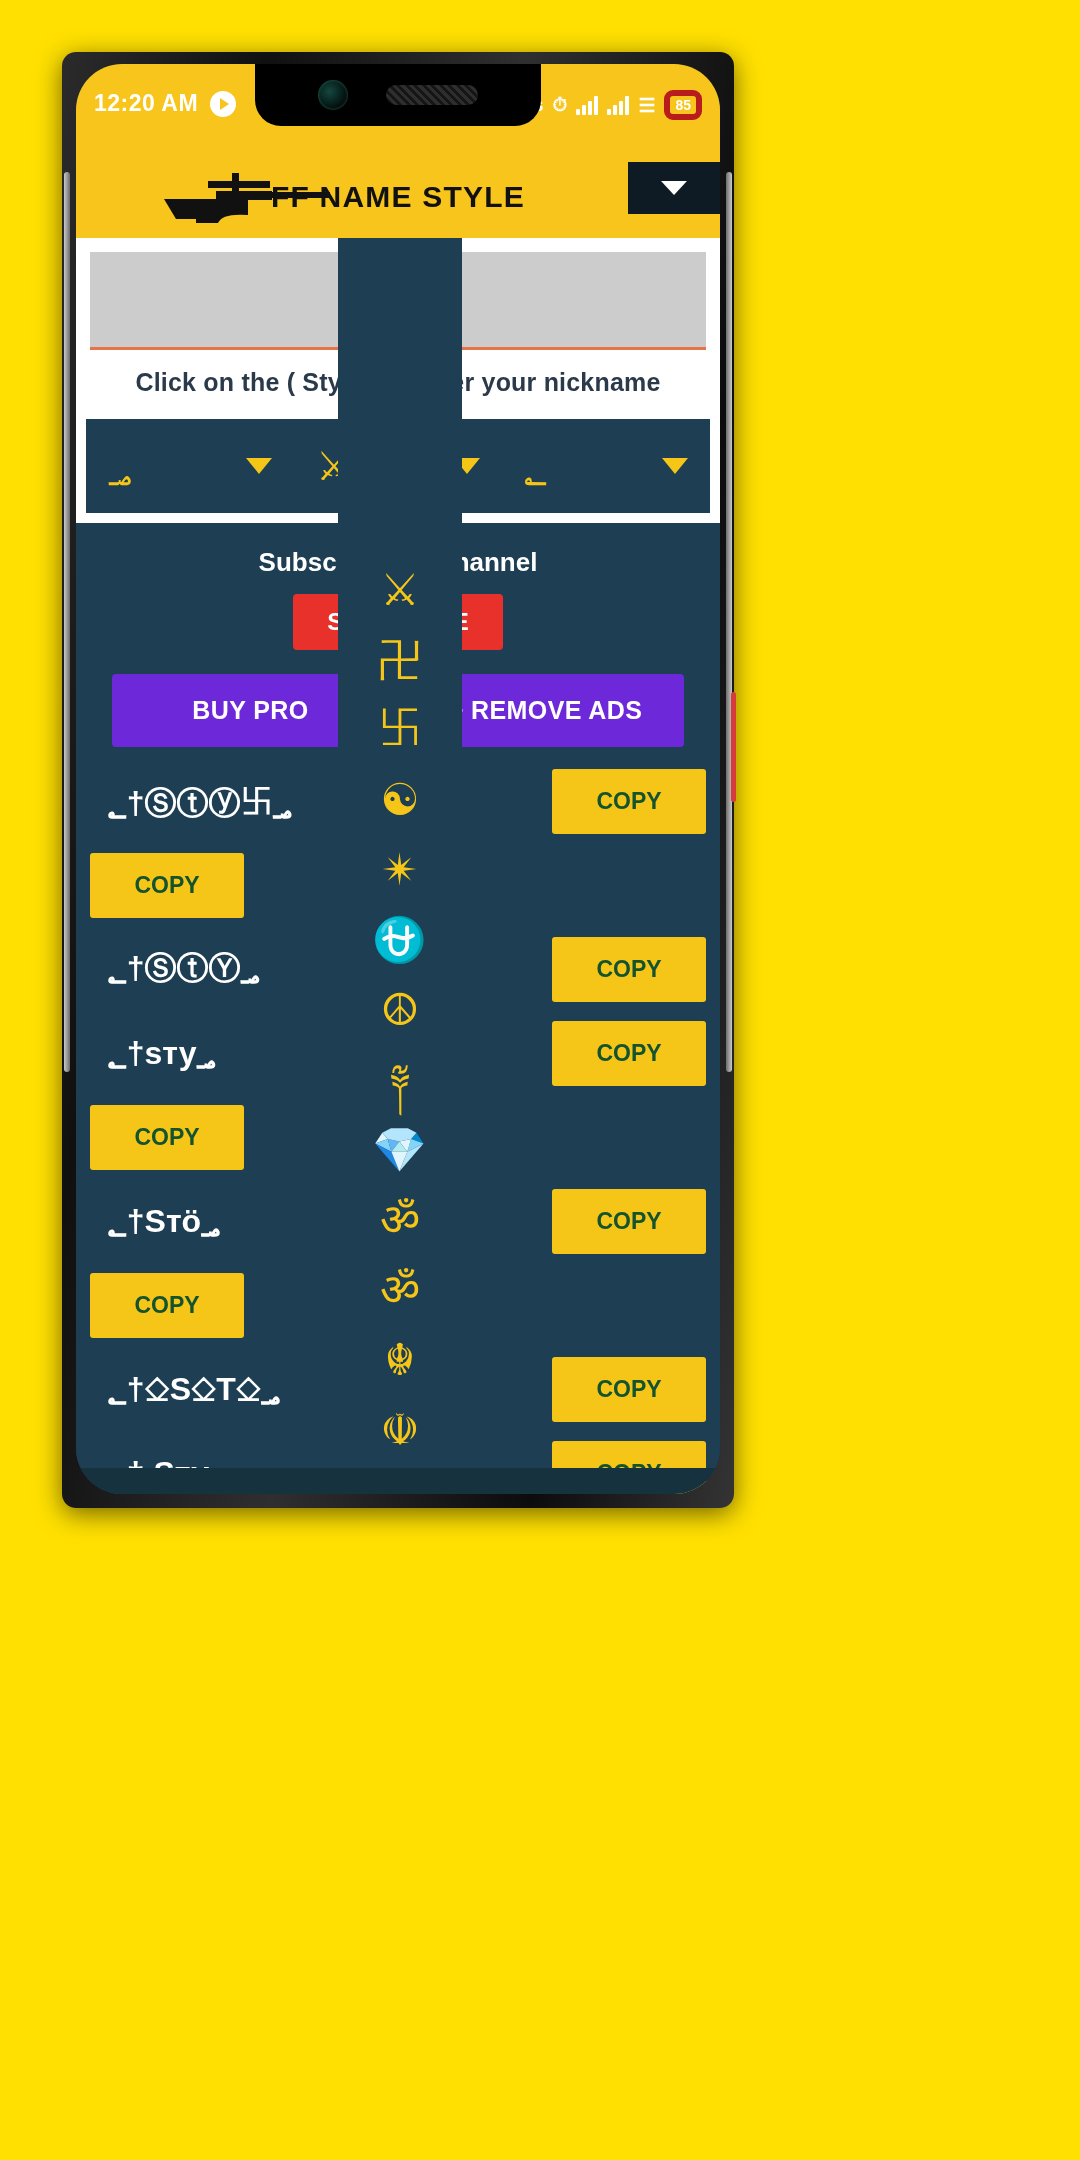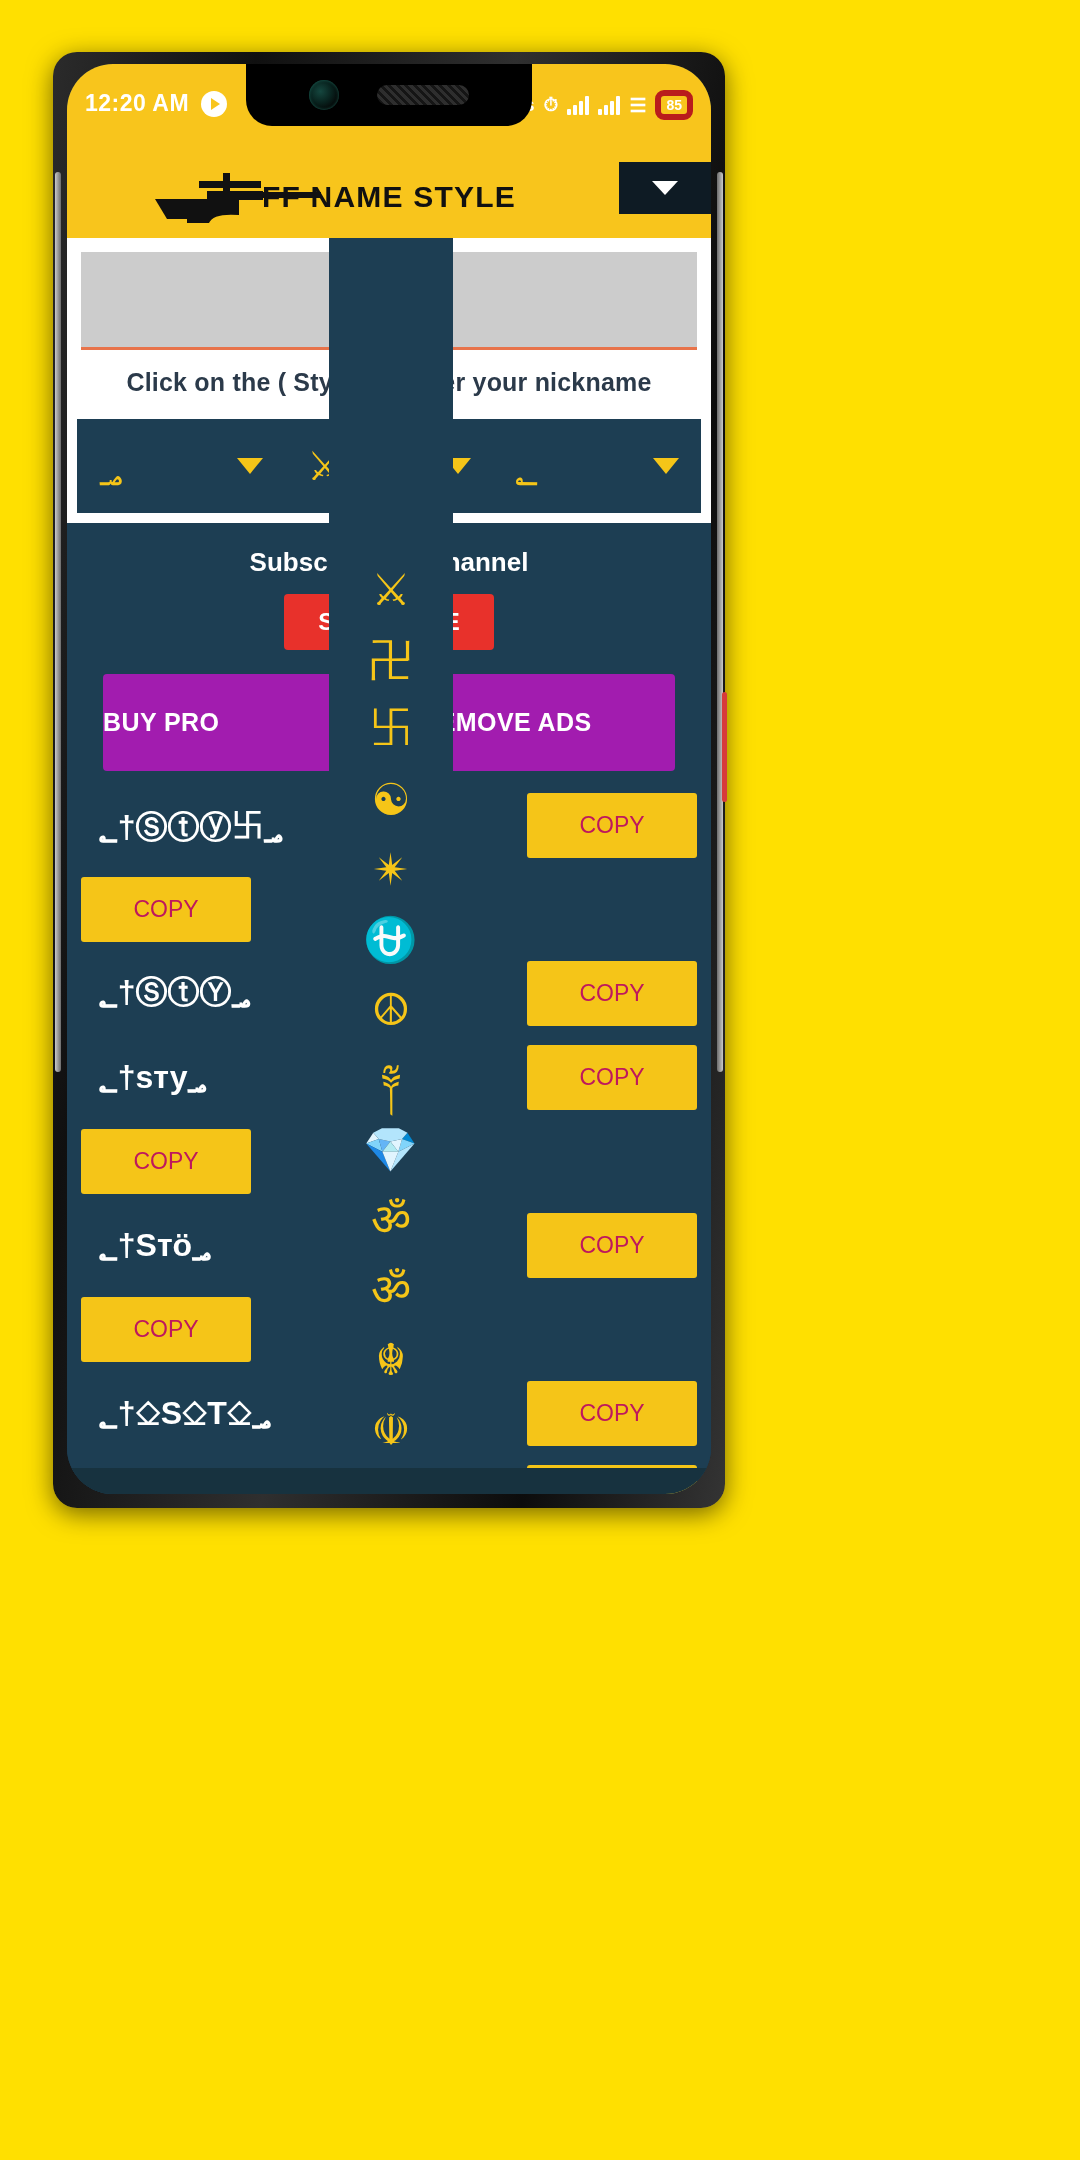--- a/index.html
+++ b/index.html
@@ -6,22 +6,22 @@
   html,body { width:1080px; height:2160px; }
   body {
     background:#FFE000;
     font-family:"Liberation Sans", sans-serif;
     overflow:hidden;
     position:relative;
   }
 
   
   #phone-frame{
-    position:absolute; left:53px; top:52px; width:672px; height:1456px;
-    border-radius:24px;
+    position:absolute; left:62px; top:52px; width:672px; height:1456px;
+    border-radius:14px;
     background:linear-gradient(100deg,#2b2b2b 0%,#101010 22%,#2f2f2f 50%,#0c0c0c 78%,#343434 100%);
     box-shadow:0 6px 26px rgba(0,0,0,.55);
     padding:12px 14px 14px 14px;
   }
   #phone-inner{
     position:relative; width:100%; height:100%;
     border-radius:46px; overflow:hidden; background:#1d3e53;
   }
   
   .edge-l,.edge-r{position:absolute;top:120px;width:6px;height:900px;border-radius:4px;}
@@ -97,32 +97,32 @@
   
   #sub-block{padding:24px 0 10px 0;text-align:center;}
   #sub-text{color:#fff;font-size:26px;font-weight:700;}
   #sub-btn{
     display:inline-block;margin-top:16px;background:#E8312B;color:#fff;
     font-size:24px;font-weight:700;padding:14px 34px;border-radius:4px;
   }
 
   
   #promo-row{display:flex;gap:18px;padding:14px 36px 18px 36px;}
-  .promo{flex:1;background:#a21caf;color:#fff;font-size:25px;font-weight:700;
-         padding:34px 0;border-radius:4px;letter-spacing:.4px;}
+  .promo{flex:1;background:#6d28d9;color:#fff;font-size:25px;font-weight:700;
+         text-align:center;padding:22px 0;border-radius:4px;letter-spacing:.4px;}
 
   
   #result-list{padding:0 14px;}
   .result-row{display:flex;align-items:center;gap:14px;height:72px;margin-bottom:12px;}
   .result-name{
     flex:1;color:#fff;font-size:32px;font-weight:700;white-space:nowrap;
     overflow:hidden;display:flex;align-items:center;padding-left:18px;
   }
   .copy-btn{
-    width:170px;background:#F5C518;color:#be185d;font-size:23px;font-weight:400;
+    width:154px;background:#F5C518;color:#14532d;font-size:23px;font-weight:700;
     text-align:center;padding:19px 0;border-radius:3px;flex:none;
   }
 
   
   #symbol-overlay{
     position:absolute;left:calc(50% - 60px);top:0;width:124px;bottom:0;
     background:#1d3e53;z-index:20;
     display:flex;flex-direction:column;align-items:center;
     padding-top:330px;gap:26px;
   }

